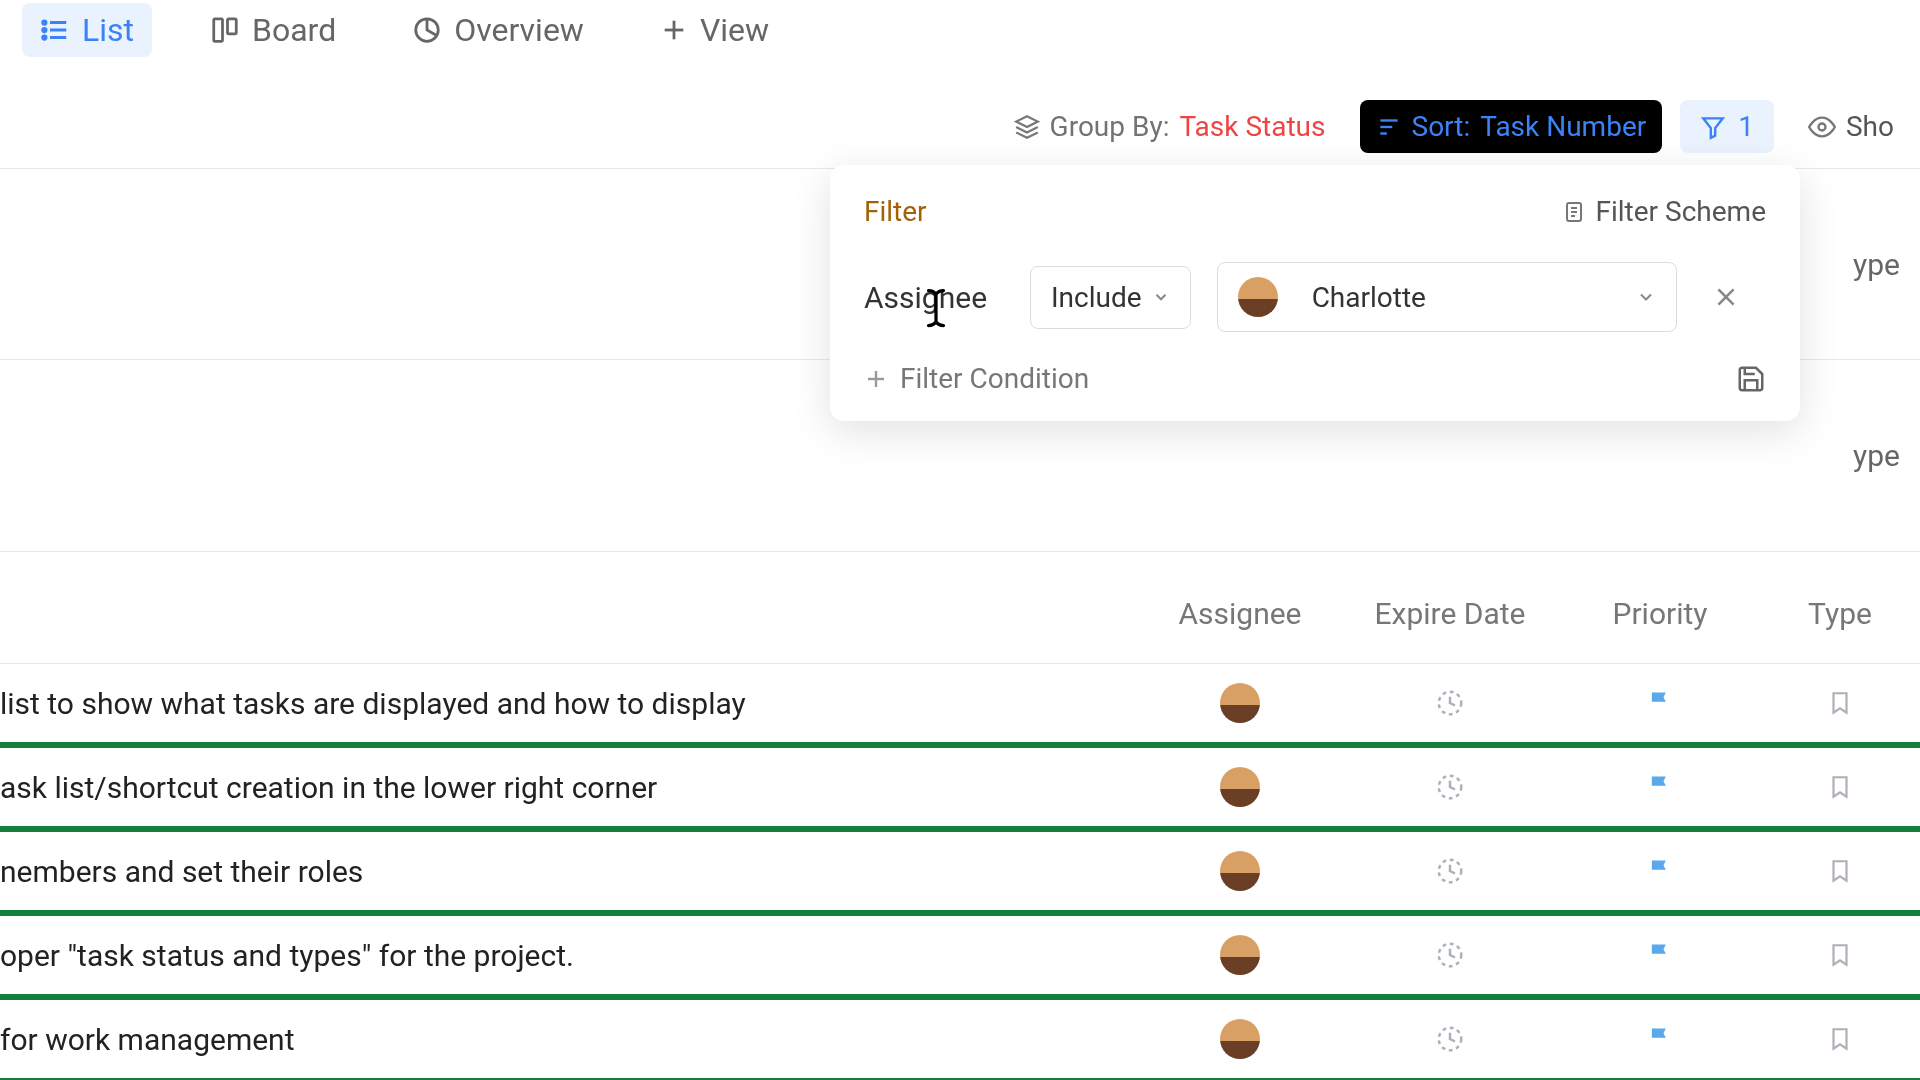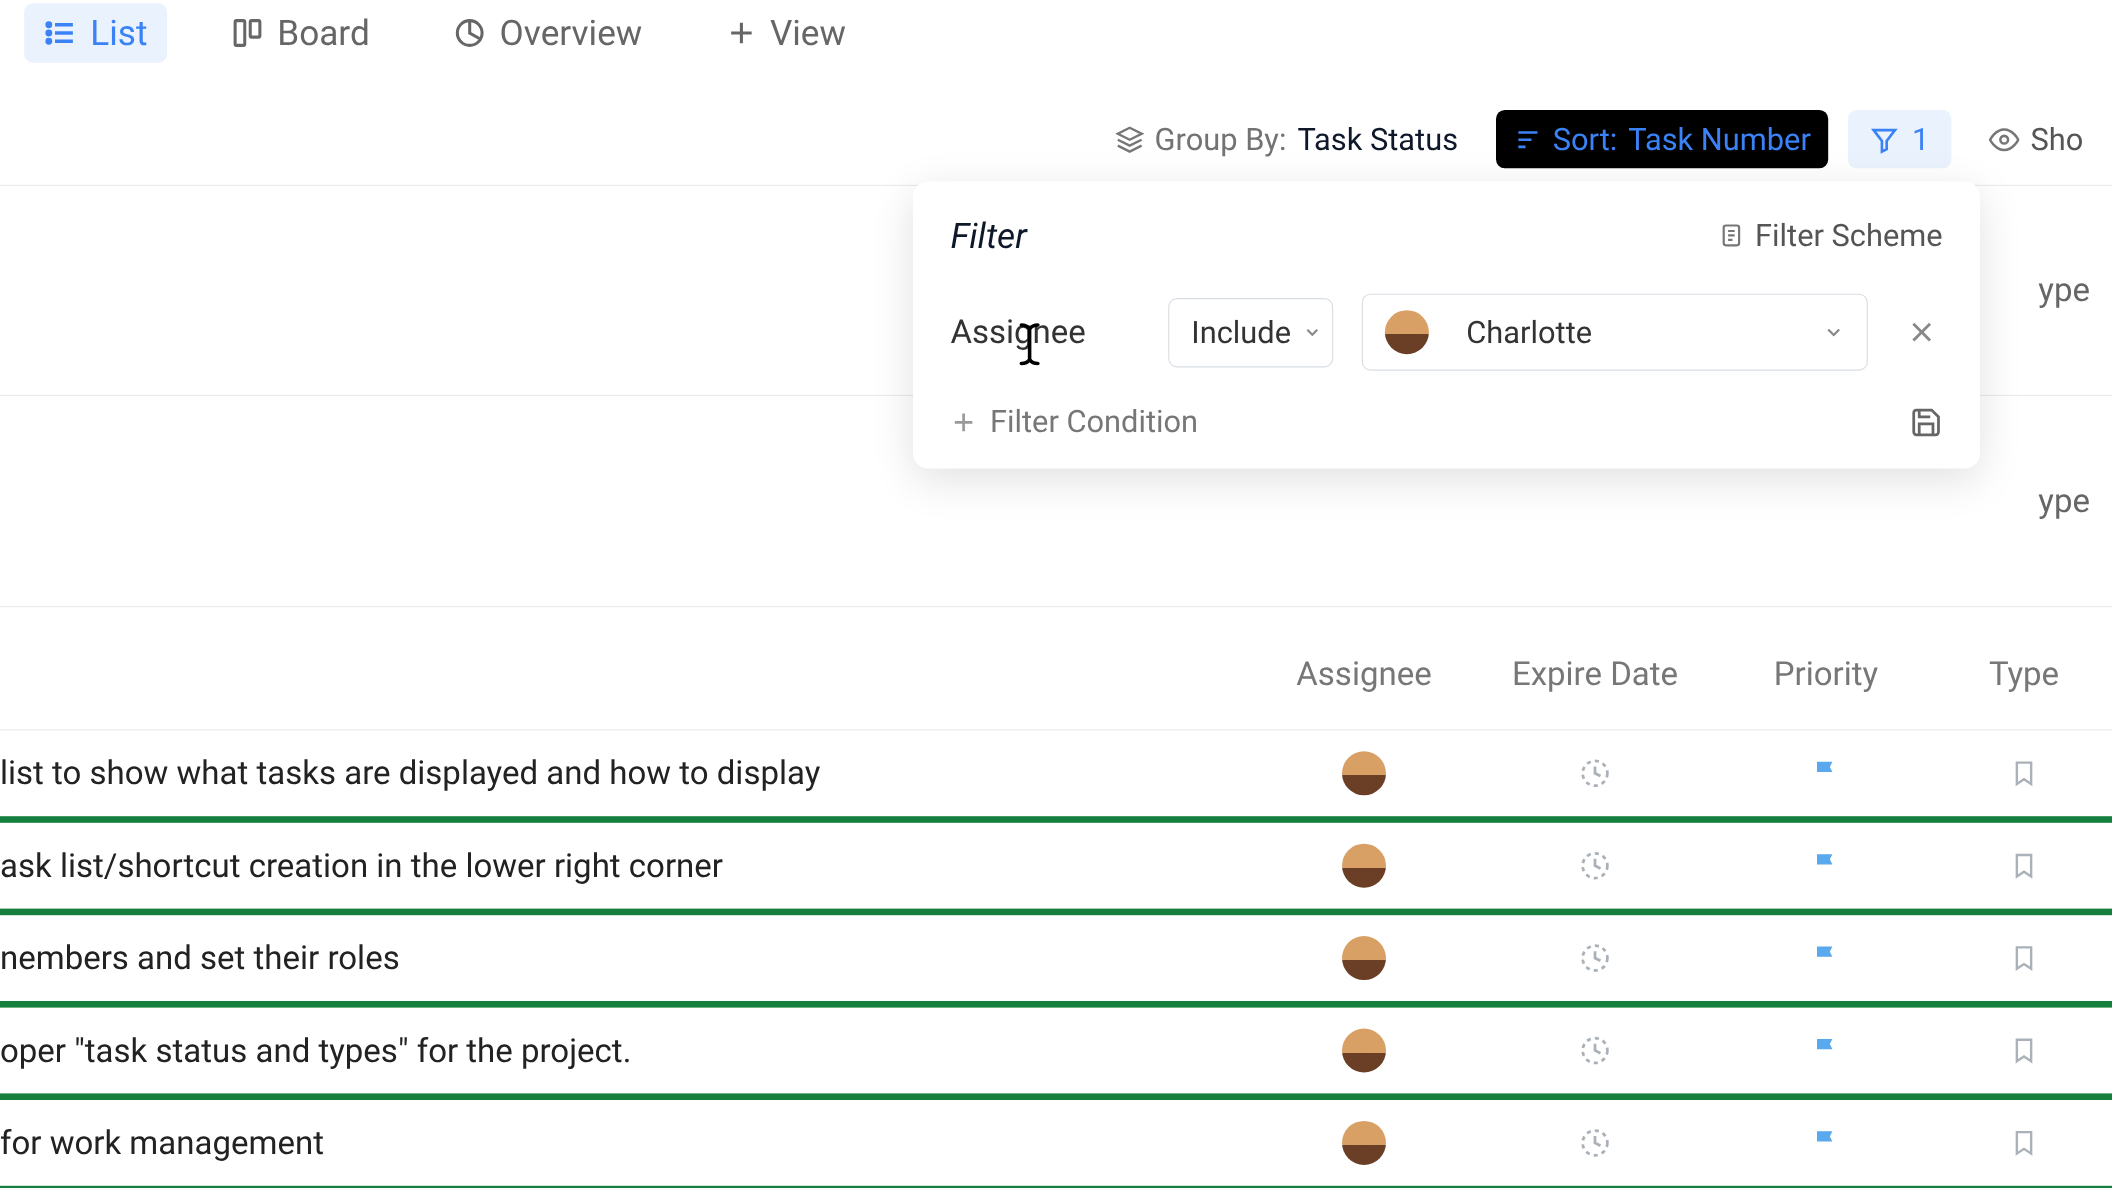--- a/index.html
+++ b/index.html
@@ -9,37 +9,37 @@
   .tabs { display: flex; gap: 40px; padding: 0 22px; align-items: center; height: 60px; }
   .tab { display: flex; align-items: center; gap: 12px; font-size: 32px; color: #666; cursor: pointer; padding: 8px 18px; border-radius: 8px; }
   .tab.active { background: #eaf2fd; color: #3b82f6; }
   .tab-icon { display: flex; align-items: center; }
   
   
   .toolbar { display: flex; justify-content: flex-end; align-items: center; gap: 18px; padding: 40px 10px 10px 10px; font-size: 28px; color: #555; }
   .toolbar-item { display: flex; align-items: center; gap: 10px; cursor: pointer; padding: 10px 16px; border-radius: 8px; }
   .toolbar-item.highlight { background: #000000; color: #3b82f6; }
   .toolbar-label { color: #737373; }
-  .toolbar-value { color: #0f172a; }
+  .toolbar-value { color: #ef4444; }
   .toolbar-item.highlight .toolbar-label,
   .toolbar-item.highlight .toolbar-value { color: #3b82f6; }
   .filter-pill { background: #eaf2fd; color: #3b82f6; border-radius: 8px; padding: 10px 20px; display: flex; align-items: center; gap: 12px; }
   
   
   .popover { position: absolute; top: 165px; left: 830px; width: 970px; background: #fff; border-radius: 14px; box-shadow: 0 10px 40px rgba(0,0,0,0.12); padding: 30px 34px 26px 34px; z-index: 50; }
   .popover-header { display: flex; justify-content: space-between; align-items: center; margin-bottom: 34px; }
-  .popover-title { font-size: 32px; color: #0f172a; font-style: italic; }
+  .popover-title { font-size: 28px; color: #a16207; }
   .popover-scheme { display: flex; align-items: center; gap: 10px; font-size: 28px; color: #555; cursor: pointer; }
   
   .filter-row { display: flex; align-items: center; gap: 26px; margin-bottom: 30px; position: relative; }
   .filter-field { font-size: 30px; color: #333; min-width: 140px; position: relative; }
   .text-cursor { position: absolute; left: 59px; top: 8px; }
   
   .select-box { border: 1px solid #d8dde3; border-radius: 8px; padding: 14px 20px; font-size: 28px; display: flex; align-items: center; gap: 10px; cursor: pointer; background: #fff; }
-  .select-include { min-width: 150px; justify-content: space-between; margin-left: 32px; }
+  .select-include { min-width: 150px; justify-content: space-between; }
   .select-value { min-width: 460px; gap: 34px; }
   .select-value .chev { margin-left: auto; }
   
   .avatar { width: 40px; height: 40px; border-radius: 50%; background: linear-gradient(180deg, #d9a066 0%, #d9a066 55%, #6b3e26 55%, #6b3e26 100%); position: relative; flex-shrink: 0; }
   .avatar::after { content: ""; position: absolute; left: 50%; top: 58%; transform: translateX(-50%); width: 22px; height: 16px; background: #6b3e26; border-radius: 50% 50% 40% 40%; }
   .avatar-sm { width: 40px; height: 40px; }
   
   .close-x { font-size: 30px; color: #888; cursor: pointer; padding: 6px 10px; }
   
   .popover-footer { display: flex; justify-content: space-between; align-items: center; }

